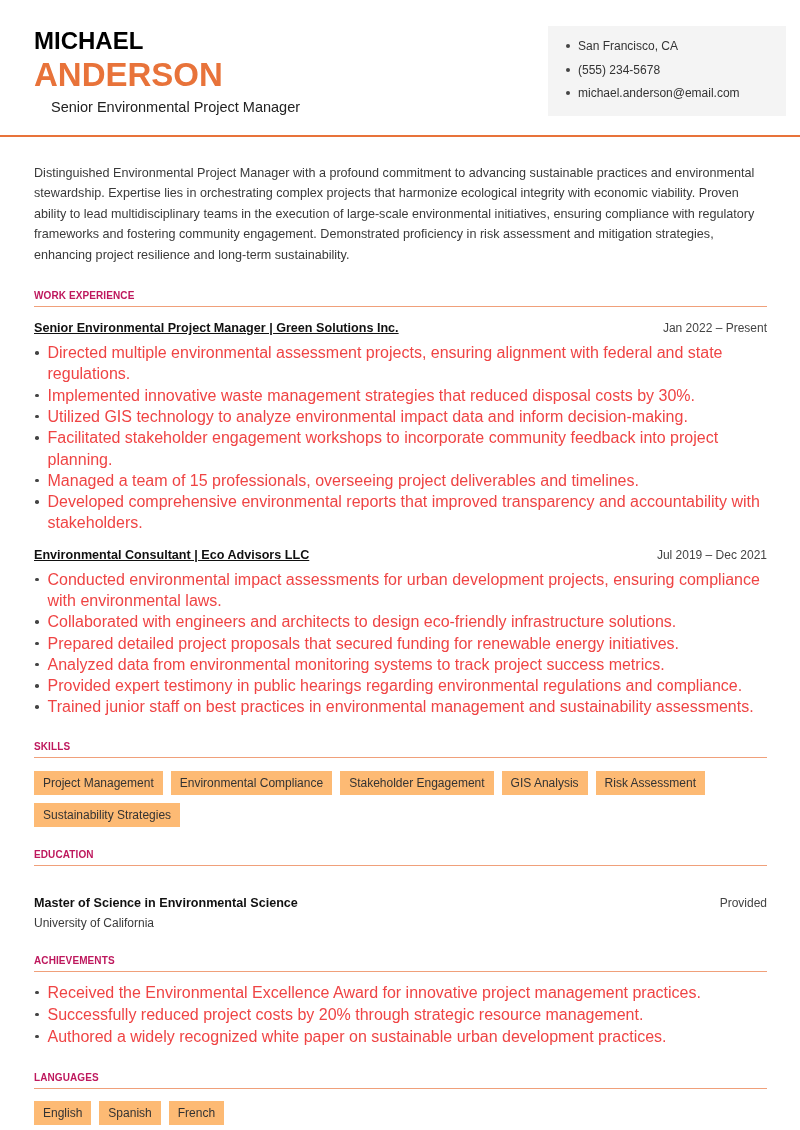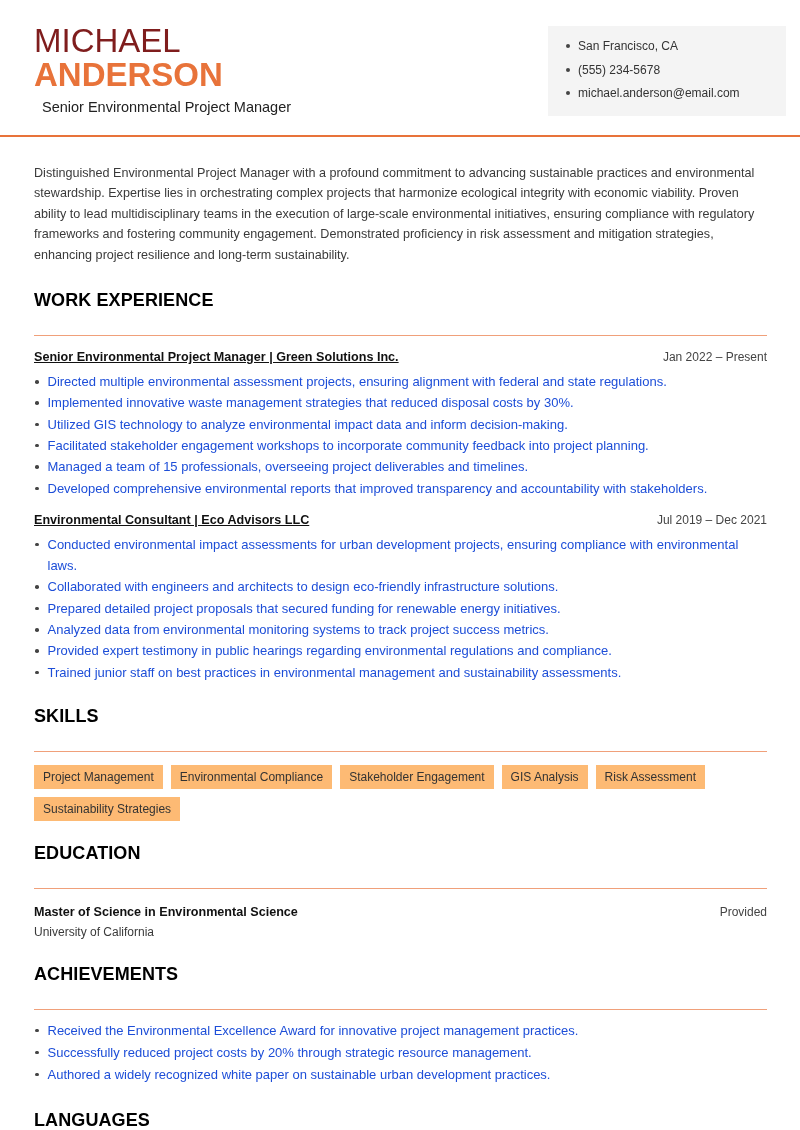--- a/index.html
+++ b/index.html
@@ -10,30 +10,30 @@
       position: relative;
       overflow: hidden;
     }
     .header {
       position: relative;
       height: 137px;
       border-bottom: 2px solid #e8733a;
     }
     .name-first {
       position: absolute; left: 34px; top: 22px;
-      font-size: 33px; font-weight: 400; color: #7f1d1d; letter-spacing: 0px;
+      font-size: 24px; font-weight: 700; color: #000000; letter-spacing: 0px;
       line-height: 38px;
     }
     .name-last {
       position: absolute; left: 34px; top: 56px;
       font-size: 33px; font-weight: 700; color: #e8733a;
       line-height: 38px;
     }
     .job-title {
-      position: absolute; left: 42px; top: 99px;
+      position: absolute; left: 51px; top: 99px;
       font-size: 14.5px; color: #222222;
     }
     .contact-box {
       position: absolute; left: 548px; top: 26px;
       width: 238px; height: 90px;
       background: #f4f4f4;
       padding: 11px 12px 0 18px;
     }
     .contact-box ul { list-style: none; }
     .contact-box li {
@@ -45,47 +45,47 @@
       display: inline-block; width: 4px; height: 4px; border-radius: 50%;
       background: #444444; margin-right: 8px; margin-top: 7px; flex: 0 0 auto;
     }
     .content {
       position: absolute; left: 34px; top: 163px; width: 733px;
     }
     .summary {
       font-size: 12.6px; line-height: 20.4px; color: #3a3a3a;
     }
     .section-title {
-      font-size: 18px; font-weight: 700; color: #000000;
+      font-size: 10px; font-weight: 700; color: #be185d;
       letter-spacing: 0.1px;
-      padding-bottom: 24px;
+      padding-bottom: 5px;
       border-bottom: 1.5px solid #f0a07a;
     }
     .sec-work { margin-top: 25px; }
     .job-head {
       display: flex; justify-content: space-between; align-items: baseline;
       margin-top: 14px;
     }
     .job-role { font-size: 12.6px; font-weight: 700; color: #111111; text-decoration: underline; }
     .job-date { font-size: 12px; color: #444444; }
     .bullets { list-style: none; margin-top: 7px; }
     .bullets li {
-      font-size: 13px; color: #1d4ed8; line-height: 21.3px;
+      font-size: 16px; color: #ef4444; line-height: 21.3px;
       display: flex; align-items: flex-start; padding-left: 1px;
     }
     .bullets li .bullet { margin-top: 9px; margin-right: 9px; width: 3.5px; height: 3.5px; }
     .job2 { margin-top: 6px; }
     .sec-skills { margin-top: 23px; }
     .tags { display: flex; flex-wrap: wrap; margin-top: 13px; gap: 8px 8px; width: 700px; }
     .tag {
       background: #fdba74; font-size: 12px; color: #333333;
       padding: 0 9px; height: 24px; line-height: 24px;
     }
     .sec-edu { margin-top: 22px; }
-    .edu-head { display: flex; justify-content: space-between; align-items: baseline; margin-top: 16px; text-align: center; }
+    .edu-head { display: flex; justify-content: space-between; align-items: baseline; margin-top: 30px; text-align: center; }
     .edu-degree { font-size: 12.6px; font-weight: 700; color: #111111; }
     .edu-loc { font-size: 12px; color: #444444; }
     .edu-school { font-size: 12px; color: #3a3a3a; margin-top: 6px; }
     .sec-ach { margin-top: 25px; }
     .ach-bullets { margin-top: 10px; }
     .ach-bullets li { line-height: 22px; }
     .sec-lang { margin-top: 24px; }
     .lang-tags { margin-top: 12px; }
   </style>
 </head>

